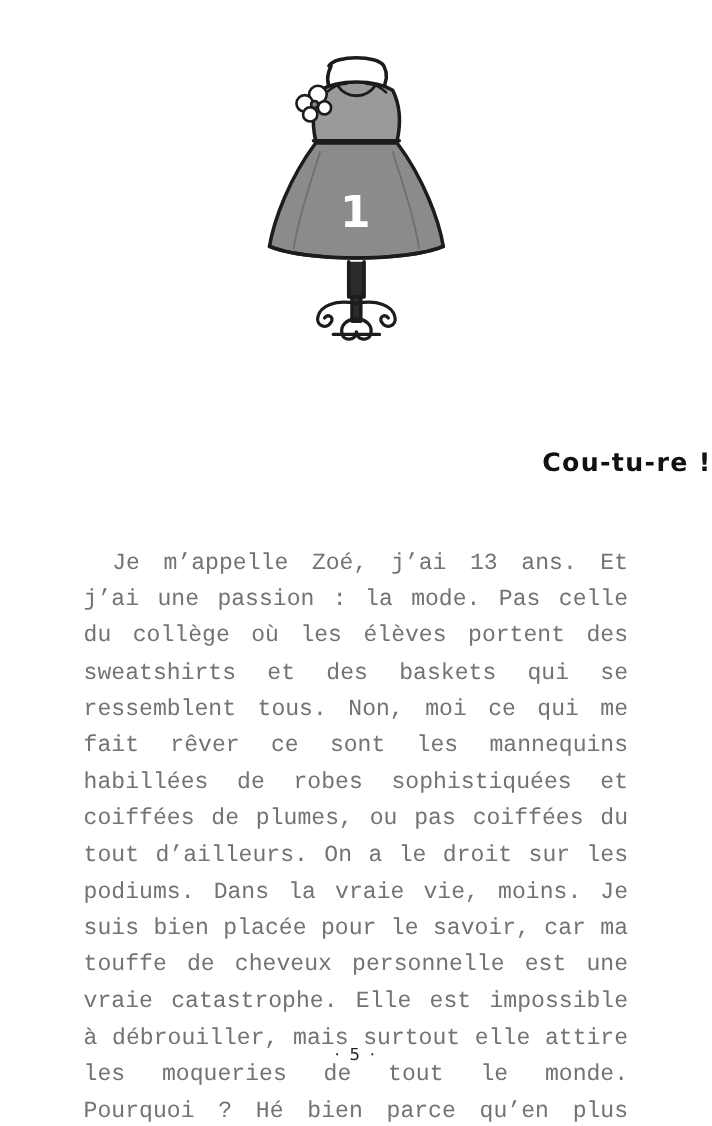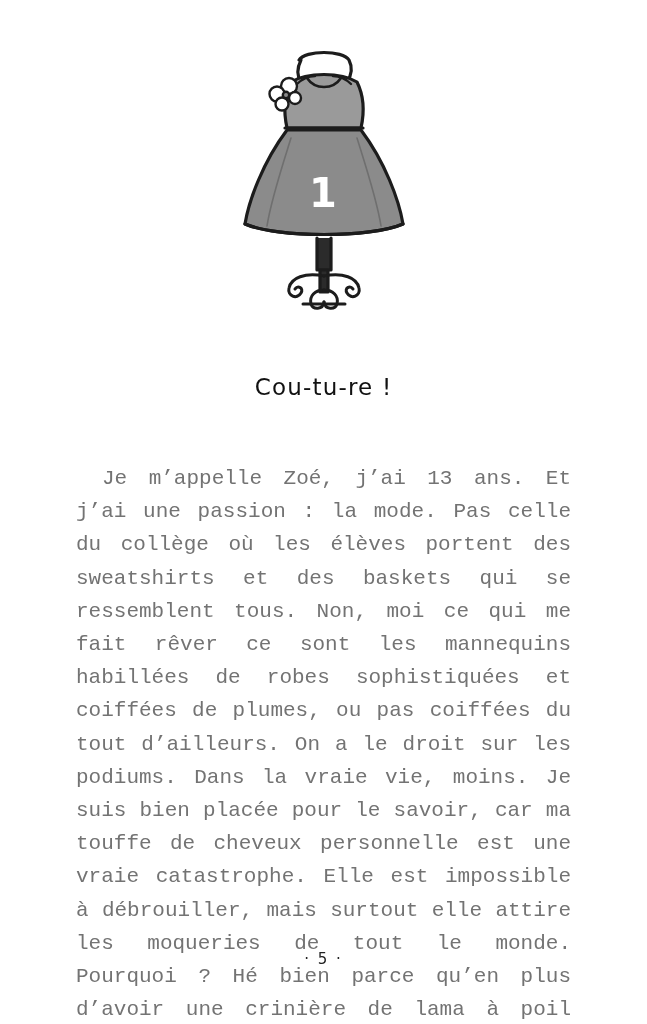--- a/index.html
+++ b/index.html
@@ -44,27 +44,27 @@
     font-size: 40px;
     font-weight: 700;
     color: #ffffff;
     letter-spacing: 1px;
     z-index: 5;
     pointer-events: none;
   }
 
   
   .chapter-title {
-    text-align: center;
+    text-align: right;
     font-family: "DejaVu Sans", sans-serif;
     font-size: 23px;
-    font-weight: 400;
+    font-weight: 700;
     letter-spacing: 1.2px;
     color: #111111;
-    margin-top: 62px;
+    margin-top: 96px;
   }
 
   
   .body-text {
     margin: 62px 76px 0 76px;
     font-family: Liberation Mono, monospace;
     font-size: 21px;
     line-height: 33.2px;
     text-align: justify;
     text-justify: inter-word;

